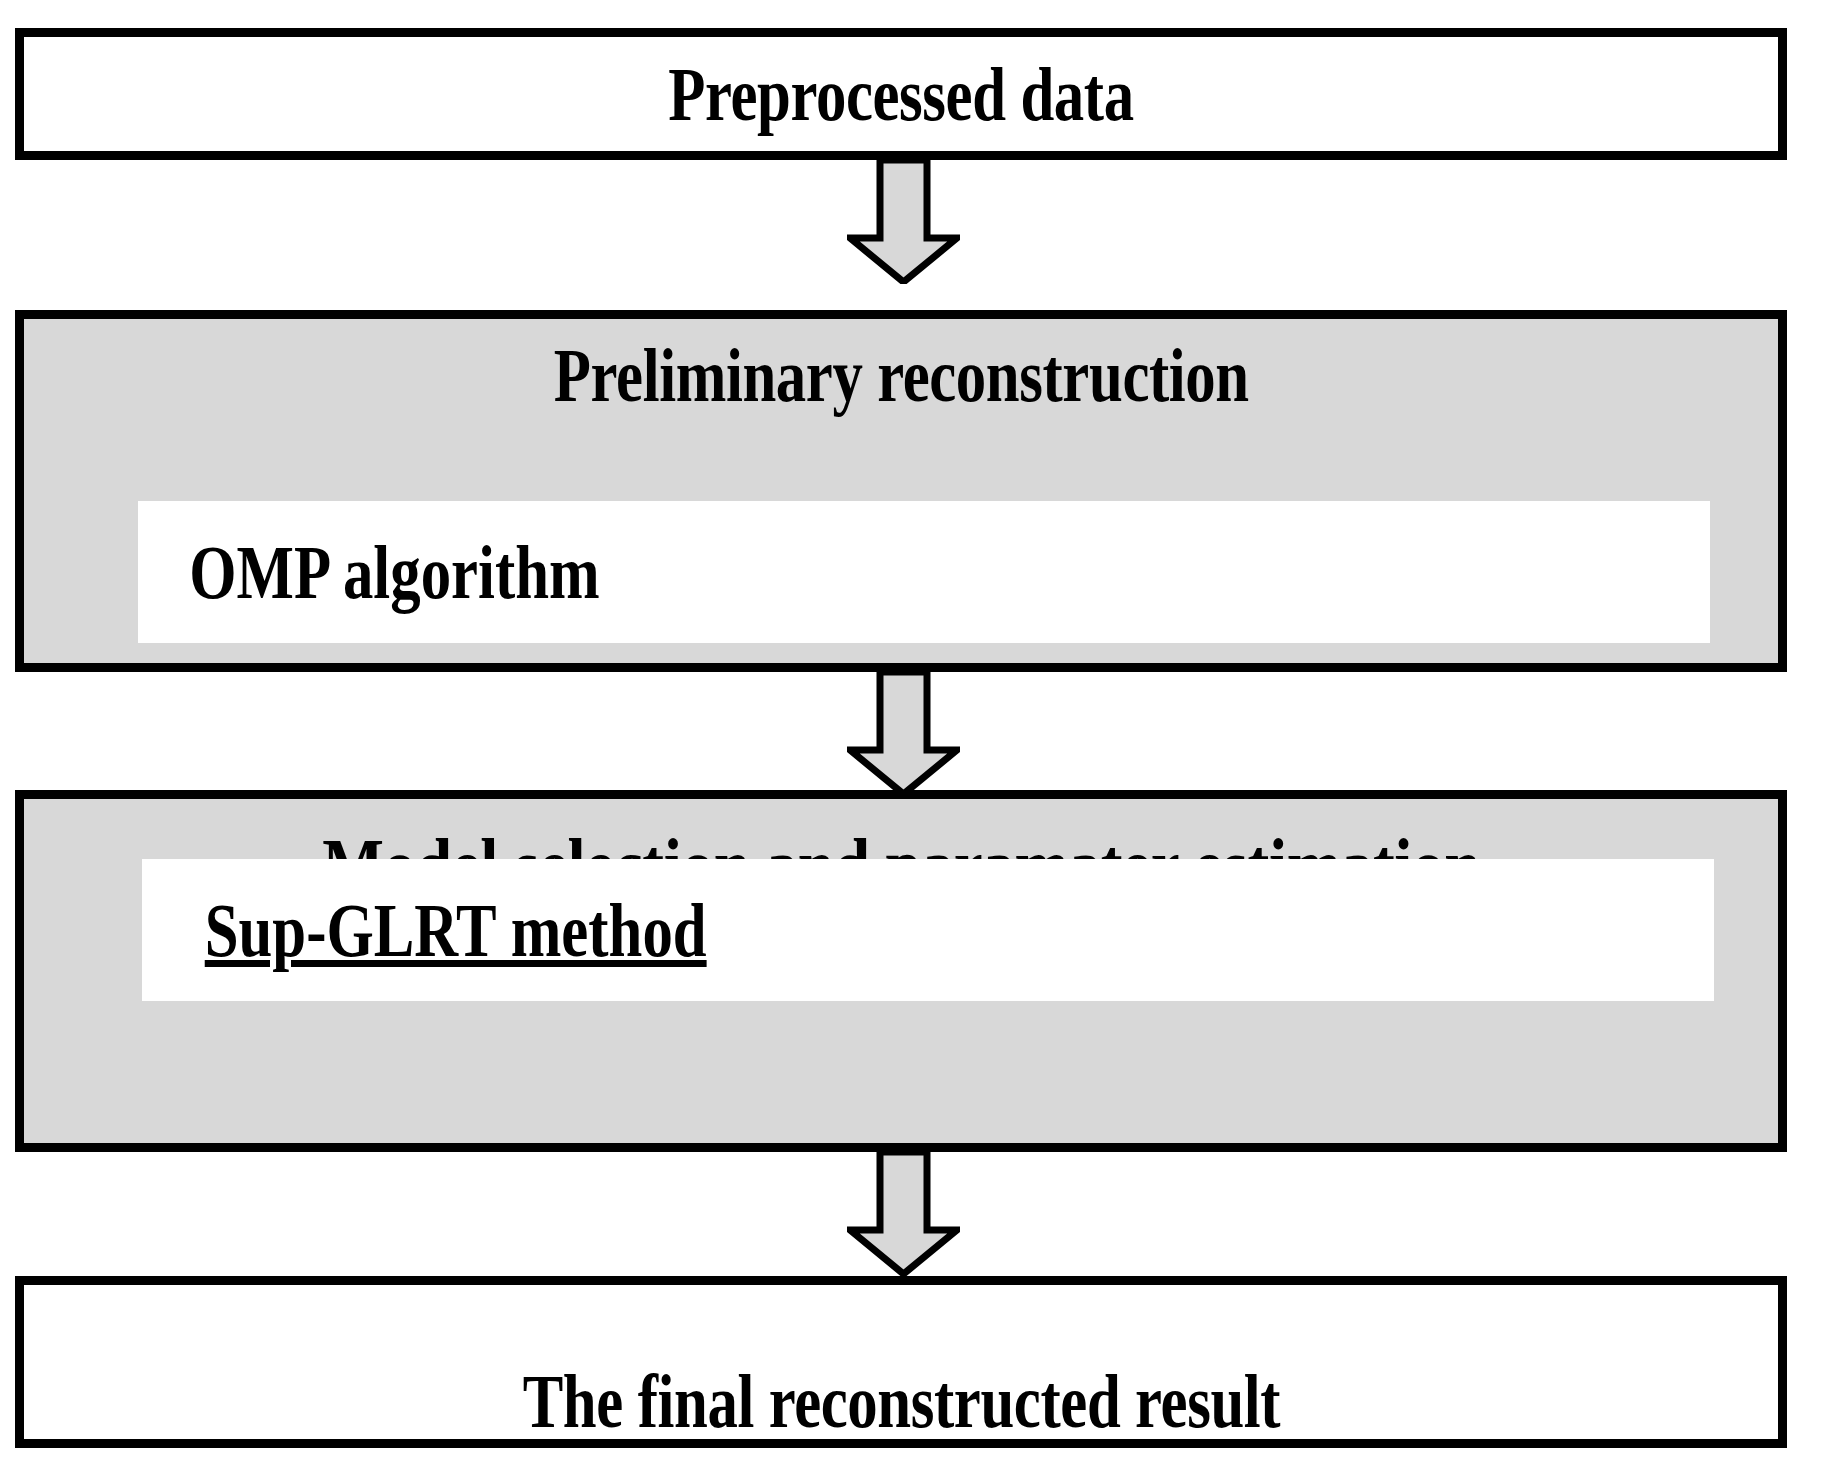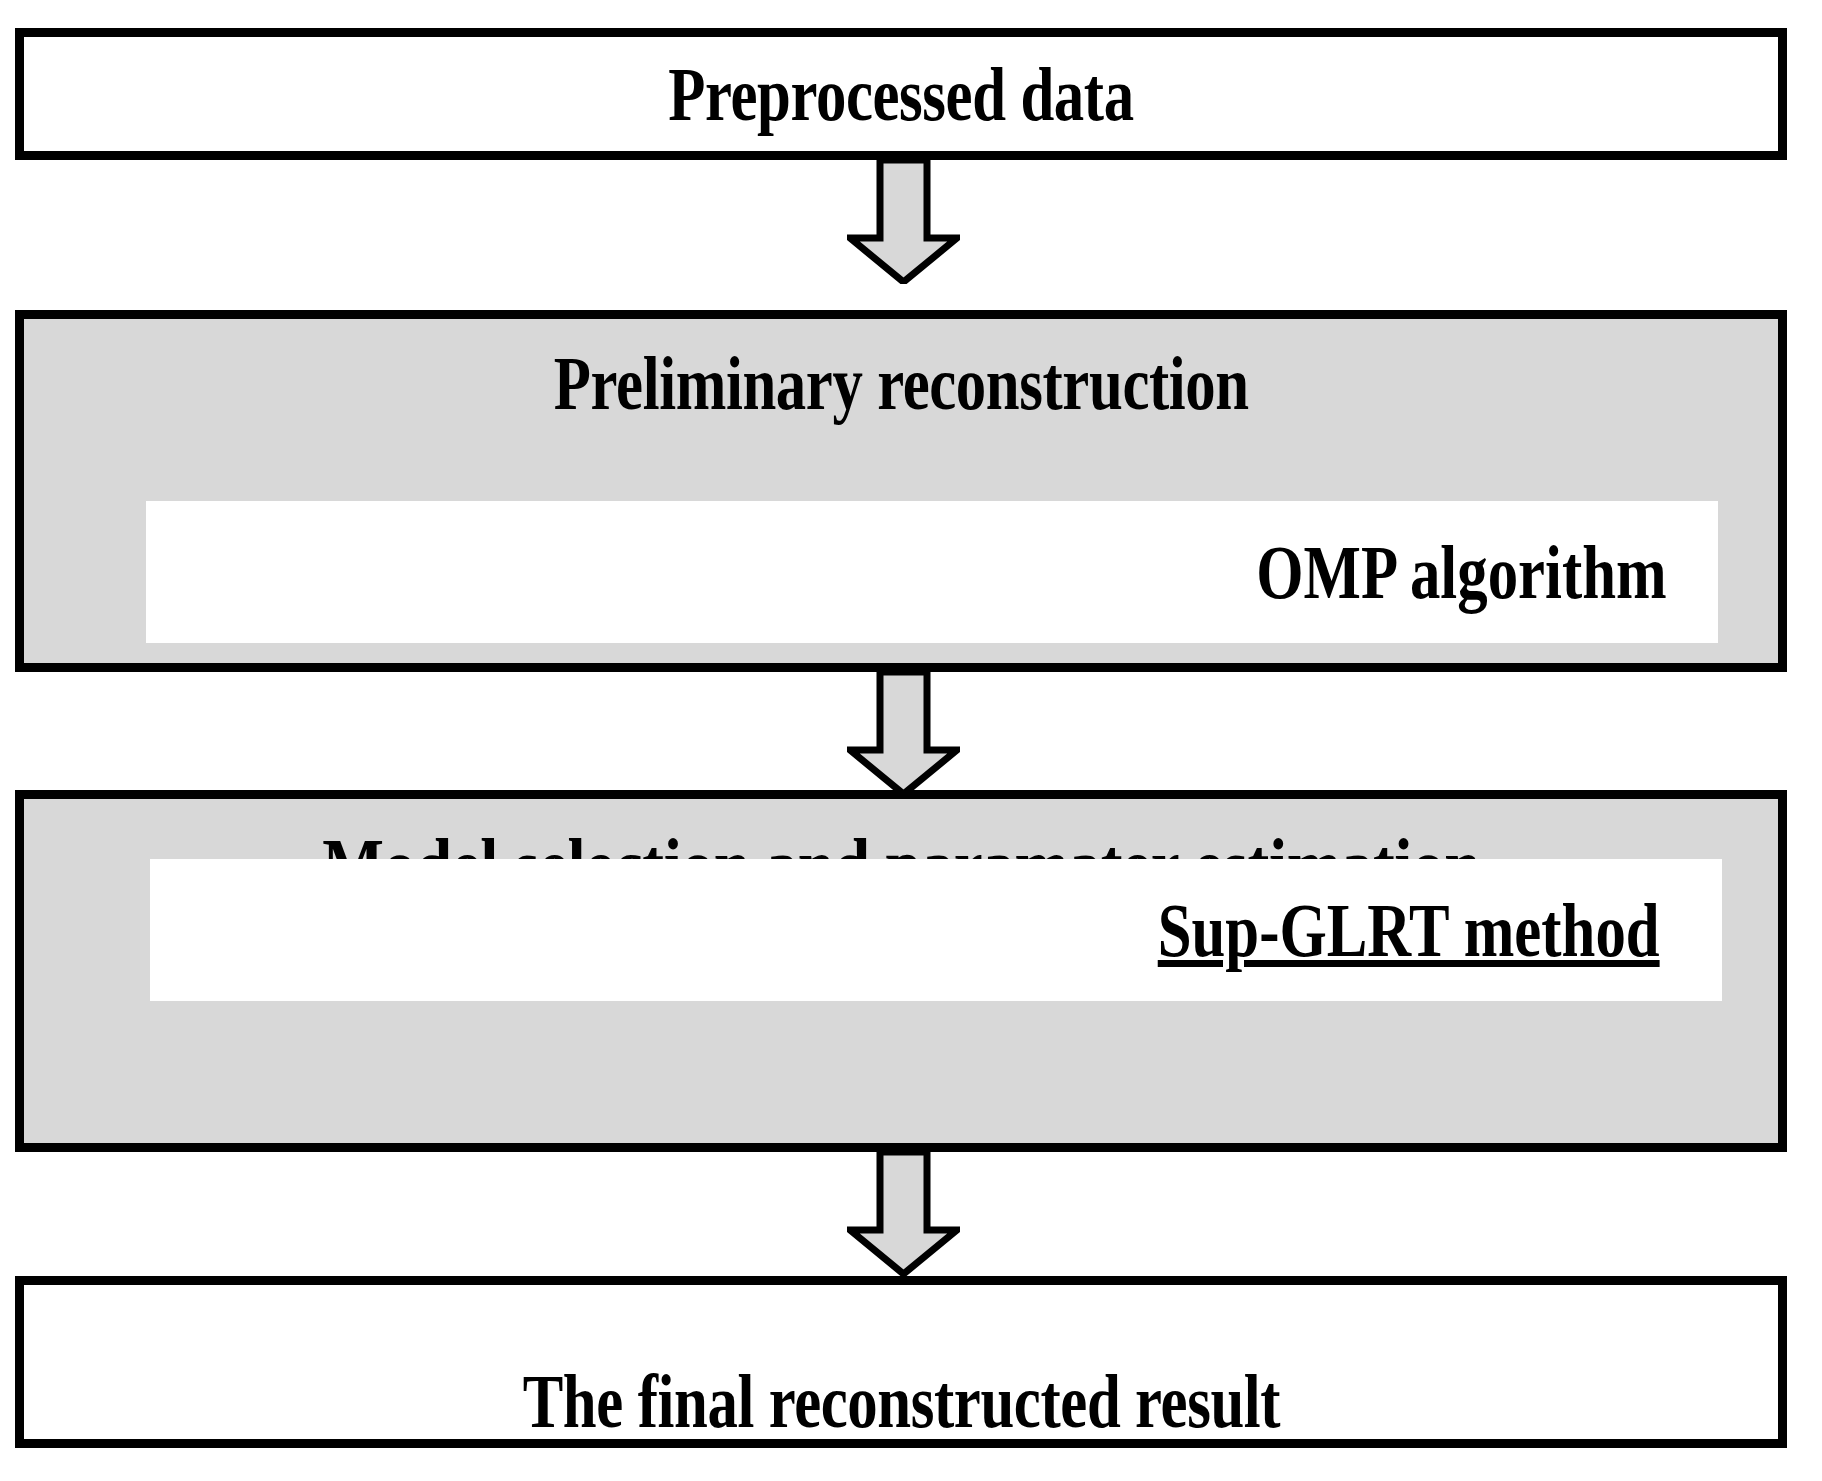--- a/index.html
+++ b/index.html
@@ -59,21 +59,21 @@
   }
   #box-preprocessed .node-title { font-size: 76px; }
 
   
   #box-preliminary {
     left: 15px;
     top: 310px;
     width: 1772px;
     height: 362px;
     justify-content: flex-start;
-    padding-top: 26px;
+    padding-top: 18px;
   }
   #box-preliminary .node-title { font-size: 76px; }
 
   
   #box-model {
     left: 15px;
     top: 790px;
     width: 1772px;
     height: 362px;
     justify-content: flex-start;
@@ -91,23 +91,22 @@
     font-family: Liberation Serif, serif;
   }
   #box-final .node-title { font-size: 76px; }
 
   
   .subbox {
     position: absolute;
     background: #ffffff;
     display: flex;
     align-items: center;
-    justify-content: flex-end;
+    justify-content: flex-start;
     box-sizing: border-box;
-    margin-left: 8px;
   }
   .subbox-title {
     font-weight: bold;
     color: #000000;
     font-size: 76px;
     line-height: 1.0;
     white-space: nowrap;
     transform: scaleX(0.80);
     transform-origin: center center;
   }

